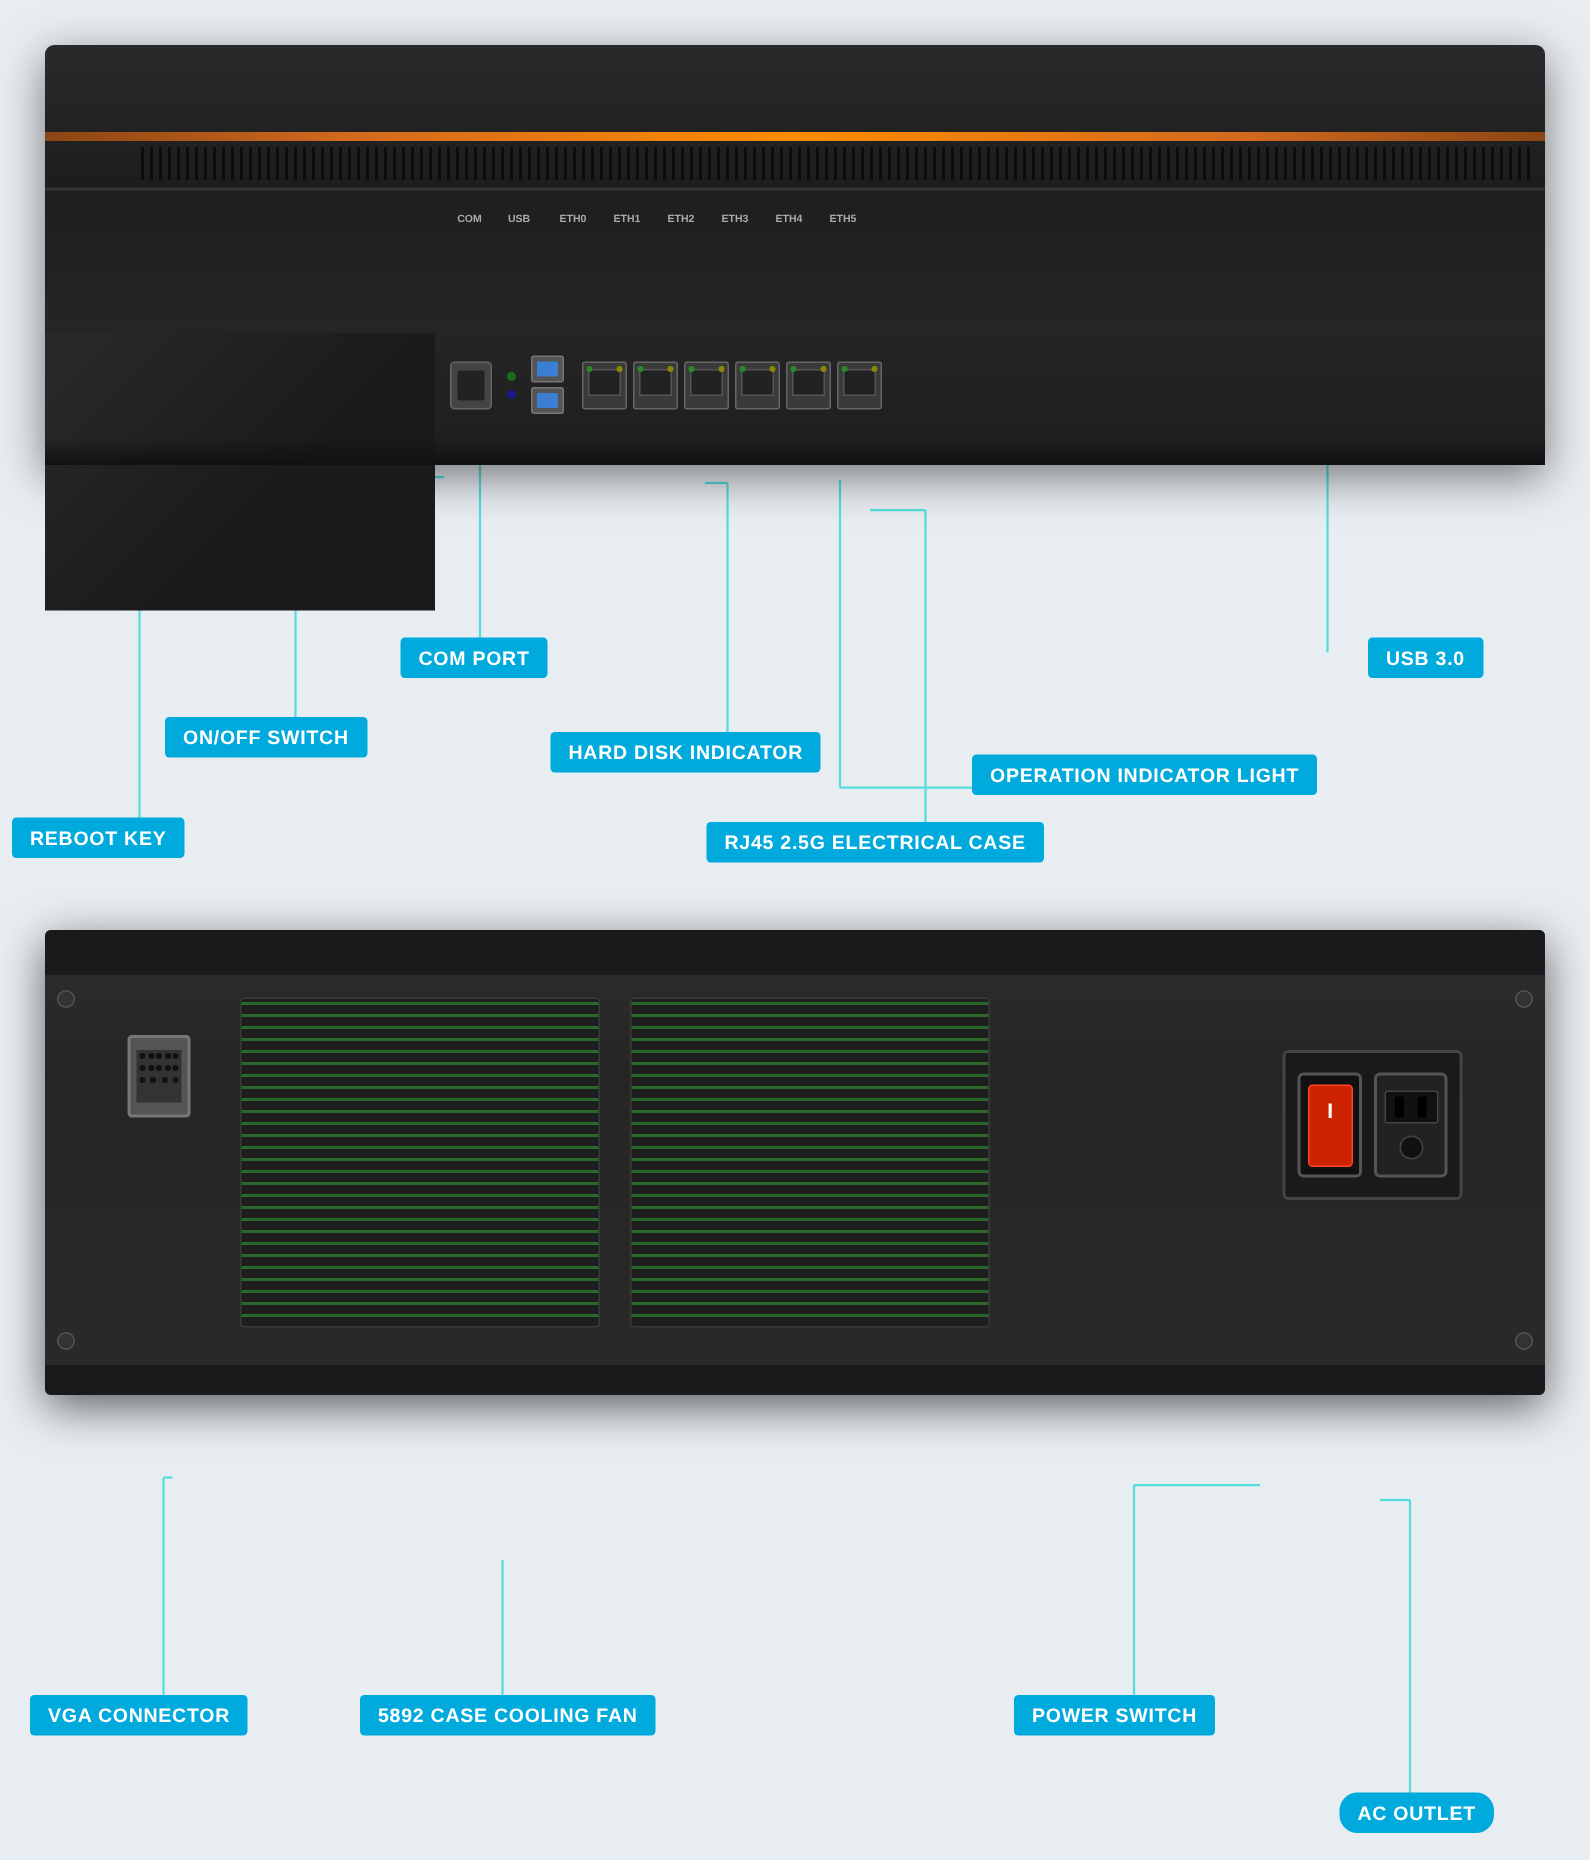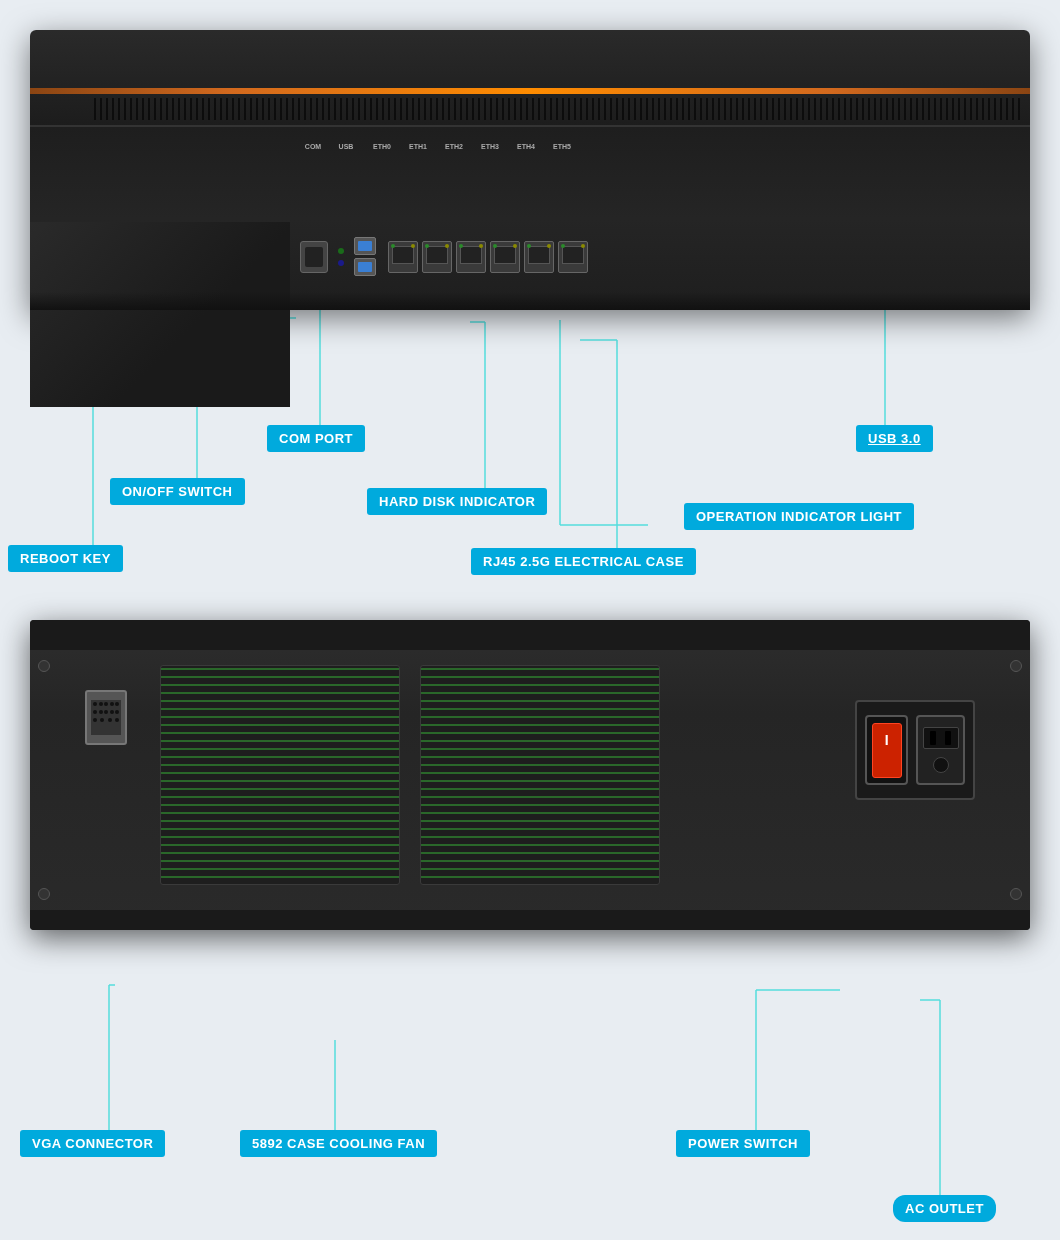--- a/index.html
+++ b/index.html
@@ -525,22 +525,22 @@
 
       <div style="position:absolute; bottom:0; left:0; right:0; height:18px; background: linear-gradient(0deg,#111 0%, transparent 100%);"></div>
     </div>
   </div>
 </div>
 
 <div class="label-box" style="left:8px; top:545px;">REBOOT KEY</div>
 <div class="label-box" style="left:110px; top:478px;">ON/OFF SWITCH</div>
 <div class="label-box" style="left:267px; top:425px;">COM PORT</div>
 <div class="label-box" style="left:367px; top:488px;">HARD DISK INDICATOR</div>
-<div class="label-box" style="left:648px; top:503px;margin-left:36px;">OPERATION INDICATOR LIGHT</div>
-<div class="label-box" style="left:856px; top:425px;text-decoration:underline;">USB 3.0</div>
+<div class="label-box" style="left:648px; top:503px;">OPERATION INDICATOR LIGHT</div>
+<div class="label-box" style="left:912px; top:425px;">USB 3.0</div>
 <div class="label-box" style="left:471px; top:548px;">RJ45 2.5G ELECTRICAL CASE</div>
 
 <div class="device-bottom">
   <div class="device-bottom-body">
     <div class="device-bottom-top-bar"></div>
     <div class="device-bottom-bottom-bar"></div>
 
     <div class="vga-connector">
       <div class="vga-inner">
         <div class="vga-hole-row">

